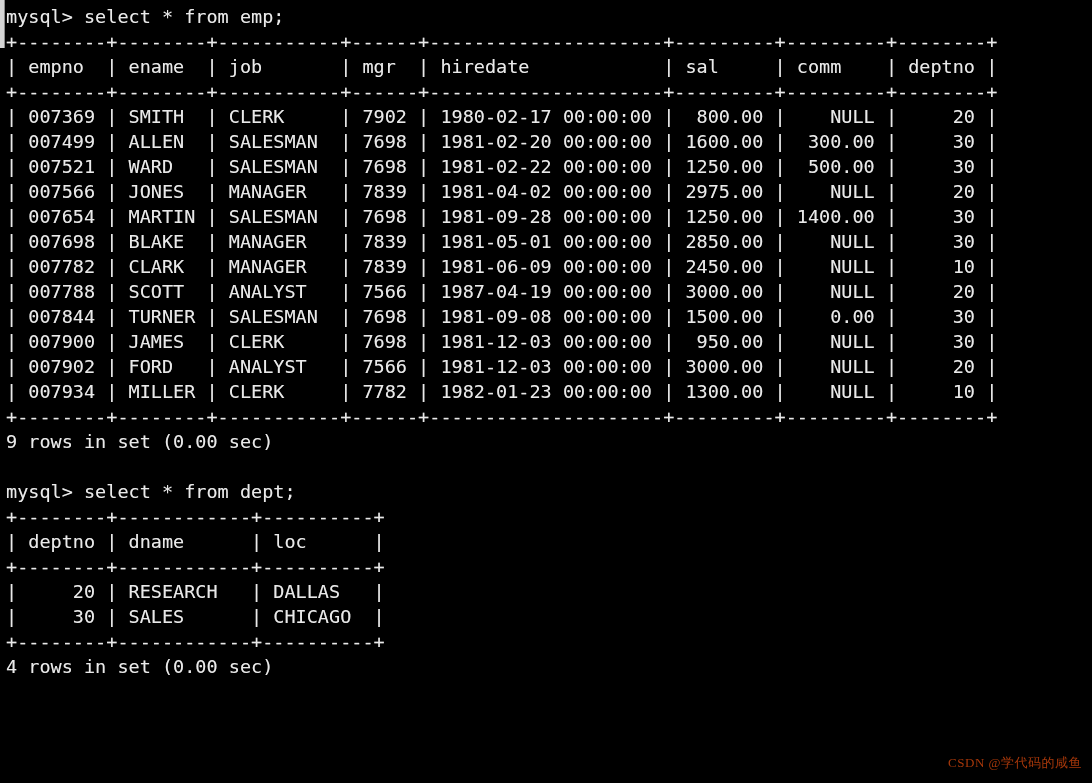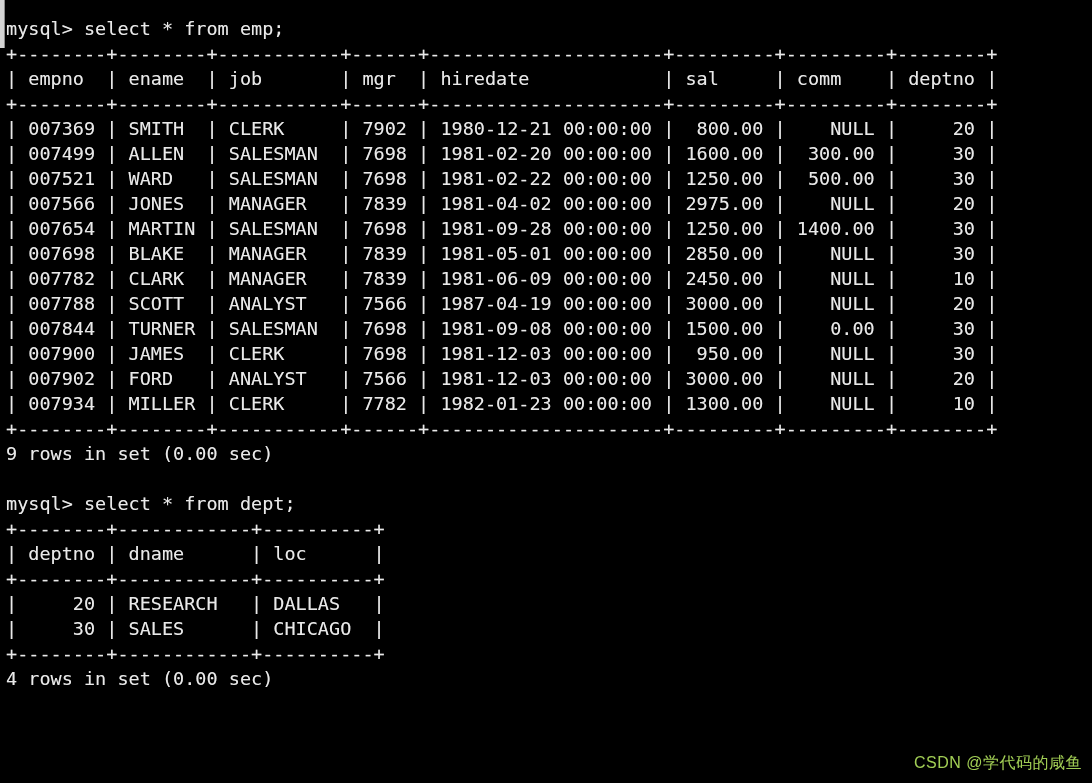--- a/index.html
+++ b/index.html
@@ -20,21 +20,21 @@
     left: 0;
     top: 0;
     width: 1092px;
     height: 783px;
     background: #000000;
     color: #e8e8e8;
     font-family: "DejaVu Sans Mono", "Liberation Mono", monospace;
     font-size: 18.5px;
     line-height: 25px;
     letter-spacing: 0px;
-    padding: 16px 0 0 6px;
+    padding: 4px 0 0 6px;
     box-sizing: border-box;
     overflow: hidden;
   }
   .term-line {
     white-space: pre;
     height: 25px;
     line-height: 25px;
     font-size: 18.5px;
     color: #e9e9e9;
     text-shadow: 0 0 0.3px rgba(255,255,255,0.35);
@@ -48,39 +48,39 @@
     top: 0;
     width: 4px;
     height: 48px;
     background: #d4d4d4;
     border-right: 1px solid #8a8a8a;
   }
   .watermark {
     position: absolute;
     right: 10px;
     bottom: 8px;
-    color: #bef264;
-    font-family: Liberation Sans, sans-serif;
-    font-size: 16px;
+    color: #c2410c;
+    font-family: Liberation Serif, serif;
+    font-size: 13px;
     letter-spacing: 0.5px;
     white-space: pre;
     opacity: 0.85;
   }
 </style>
 </head>
 <body>
 
 <div id="terminal">
   <div class="scroll-edge"></div>
   <div id="term-body">
       <div class="term-line">mysql&gt; select * from emp;</div>
       <div class="term-line">+--------+--------+-----------+------+---------------------+---------+---------+--------+</div>
       <div class="term-line">| empno  | ename  | job       | mgr  | hiredate            | sal     | comm    | deptno |</div>
       <div class="term-line">+--------+--------+-----------+------+---------------------+---------+---------+--------+</div>
-      <div class="term-line">| 007369 | SMITH  | CLERK     | 7902 | 1980-12-21 00:00:00 |  800.00 |    NULL |     20 |</div>
+      <div class="term-line">| 007369 | SMITH  | CLERK     | 7902 | 1980-02-17 00:00:00 |  800.00 |    NULL |     20 |</div>
       <div class="term-line">| 007499 | ALLEN  | SALESMAN  | 7698 | 1981-02-20 00:00:00 | 1600.00 |  300.00 |     30 |</div>
       <div class="term-line">| 007521 | WARD   | SALESMAN  | 7698 | 1981-02-22 00:00:00 | 1250.00 |  500.00 |     30 |</div>
       <div class="term-line">| 007566 | JONES  | MANAGER   | 7839 | 1981-04-02 00:00:00 | 2975.00 |    NULL |     20 |</div>
       <div class="term-line">| 007654 | MARTIN | SALESMAN  | 7698 | 1981-09-28 00:00:00 | 1250.00 | 1400.00 |     30 |</div>
       <div class="term-line">| 007698 | BLAKE  | MANAGER   | 7839 | 1981-05-01 00:00:00 | 2850.00 |    NULL |     30 |</div>
       <div class="term-line">| 007782 | CLARK  | MANAGER   | 7839 | 1981-06-09 00:00:00 | 2450.00 |    NULL |     10 |</div>
       <div class="term-line">| 007788 | SCOTT  | ANALYST   | 7566 | 1987-04-19 00:00:00 | 3000.00 |    NULL |     20 |</div>
       <div class="term-line">| 007844 | TURNER | SALESMAN  | 7698 | 1981-09-08 00:00:00 | 1500.00 |    0.00 |     30 |</div>
       <div class="term-line">| 007900 | JAMES  | CLERK     | 7698 | 1981-12-03 00:00:00 |  950.00 |    NULL |     30 |</div>
       <div class="term-line">| 007902 | FORD   | ANALYST   | 7566 | 1981-12-03 00:00:00 | 3000.00 |    NULL |     20 |</div>

